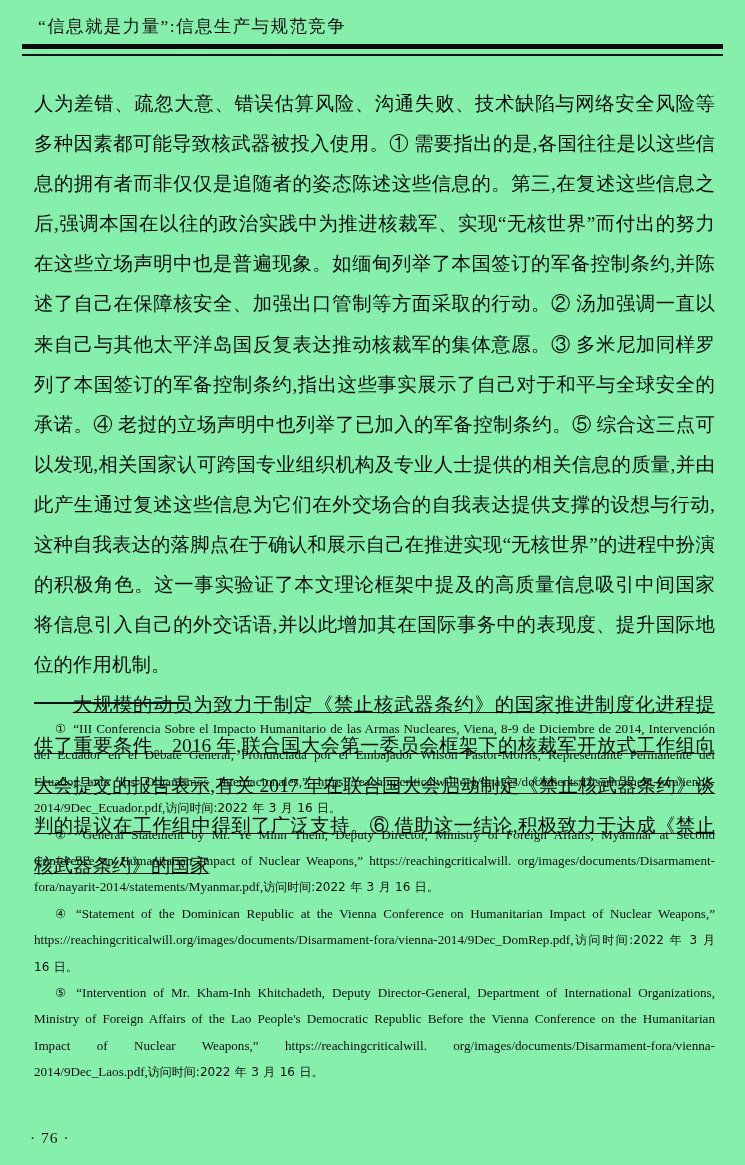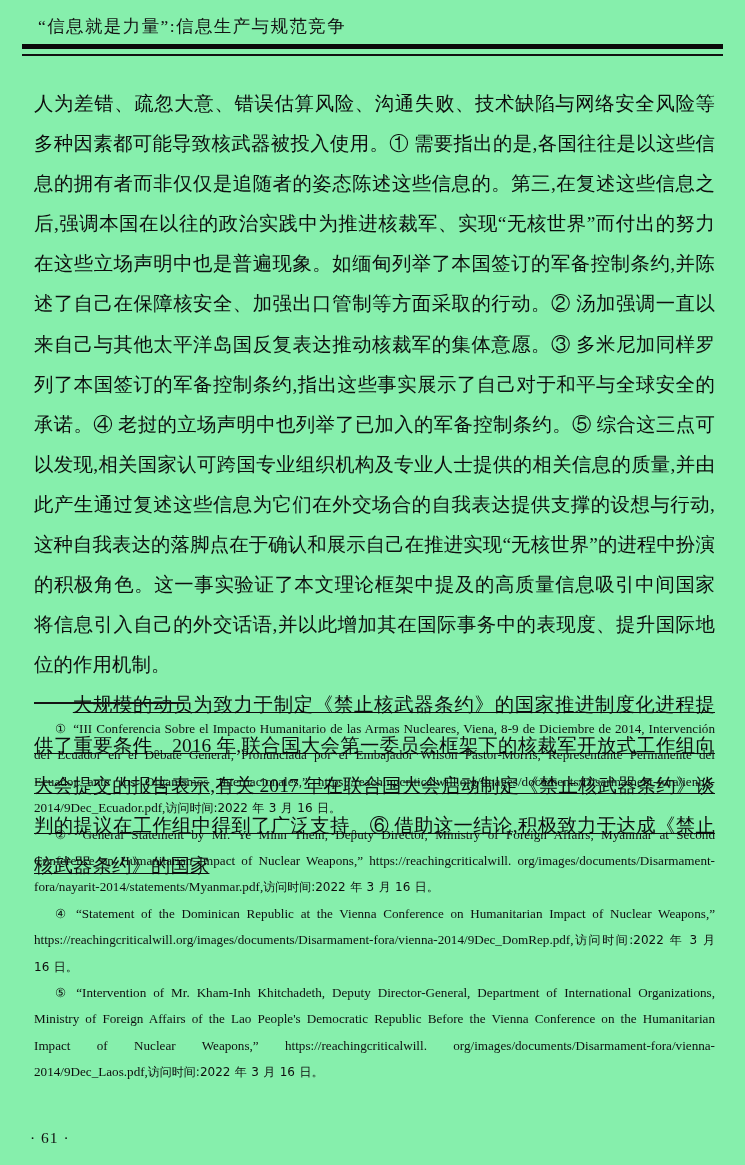--- a/index.html
+++ b/index.html
@@ -154,15 +154,15 @@
       <span class="fn-marker">④</span><span>“Statement of the Dominican Republic at the Vienna Conference on Humanitarian Impact of Nuclear Weapons,” https://reachingcriticalwill.org/images/documents/Disarmament-fora/vienna-2014/9Dec_DomRep.pdf,</span><span class="cjk">访问时间:2022 年 3 月 16 日。</span>
     </p>
     <p class="fn-item">
       <span class="fn-marker">⑤</span><span>“Intervention of Mr. Kham-Inh Khitchadeth, Deputy Director-General, Department of International Organizations, Ministry of Foreign Affairs of the Lao People's Democratic Republic Before the Vienna Conference on the Humanitarian Impact of Nuclear Weapons,” https://reachingcriticalwill. org/images/documents/Disarmament-fora/vienna-2014/9Dec_Laos.pdf,</span><span class="cjk">访问时间:2022 年 3 月 16 日。</span>
     </p>
     <p class="fn-item">
       
     </p>
   </div>
 
-  <div class="folio">· 61 ·</div>
+  <div class="folio">· 76 ·</div>
 
 </div>
 
 </body></html>

